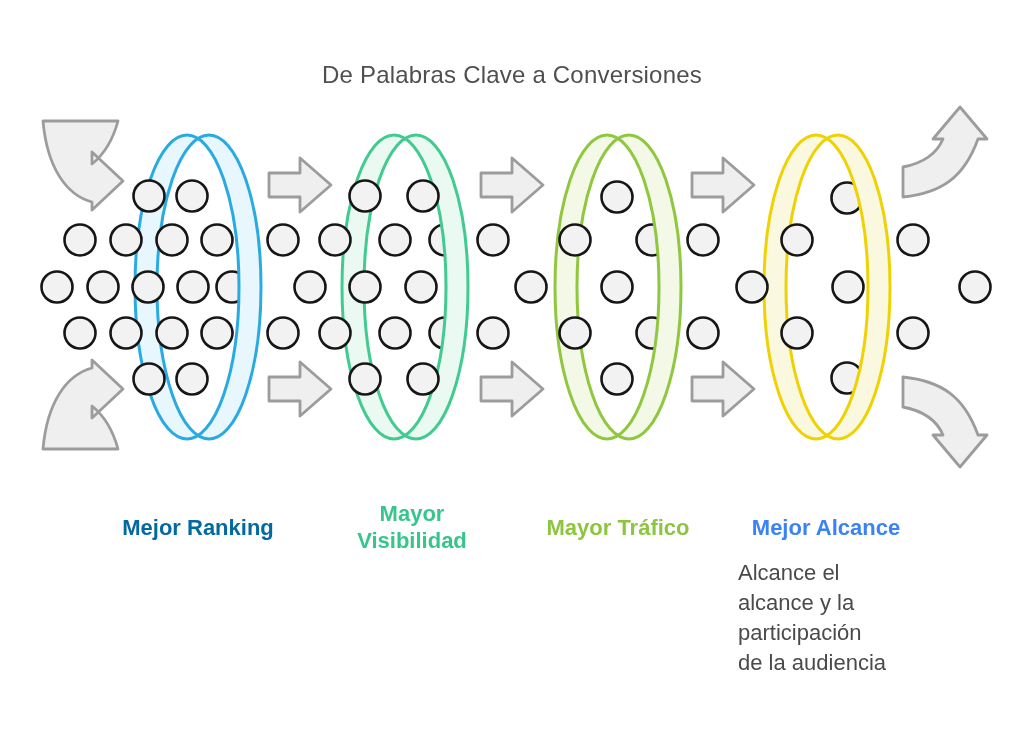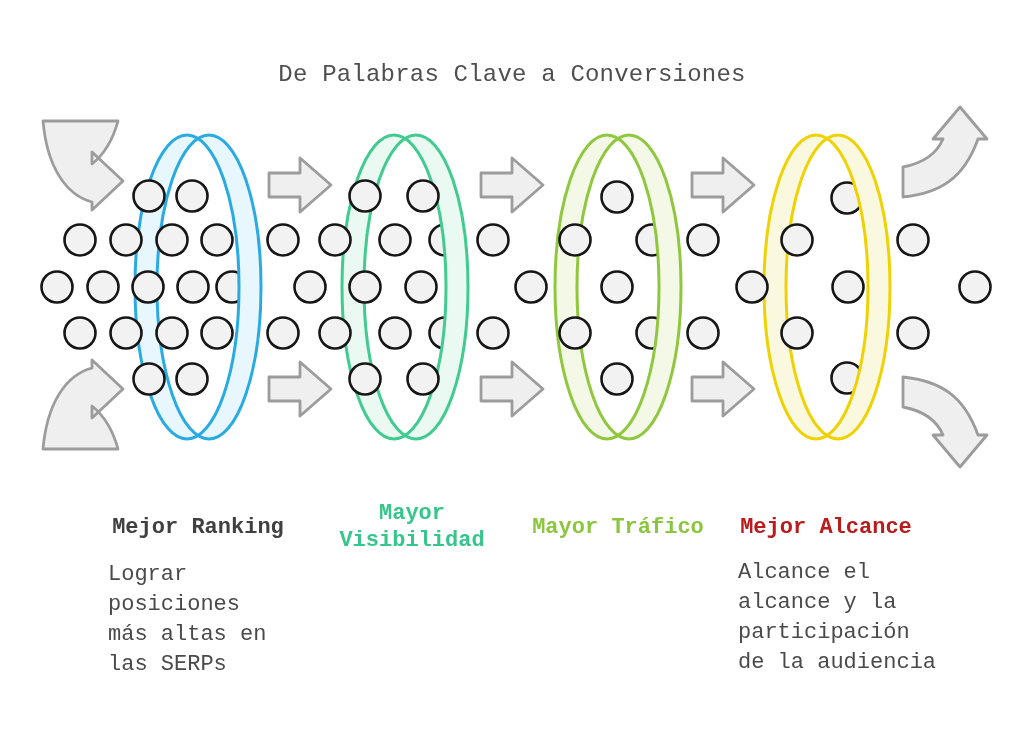--- a/index.html
+++ b/index.html
@@ -2,21 +2,21 @@
 <html style="--bg: #FFFFFF; --title-color: #4F4F4F; --body-color: #4A4A4A; --dot-fill: #F2F2F2; --dot-stroke: #161616; --arrow-fill: #EFEFEF; --arrow-stroke: #9C9C9C;"><head>
 <meta charset="utf-8">
 <style>
   :root{
     --bg:#FFFFFF; --title-color:#4F4F4F; --body-color:#4A4A4A;
     --arrow-fill:#EFEFEF; --arrow-stroke:#9C9C9C;
     --dot-fill:#F2F2F2; --dot-stroke:#161616;
   }
   html,body{margin:0;padding:0;}
   body{font-family:"Liberation Sans","DejaVu Sans",sans-serif;background:#fff;}
-  .canvas{position:relative;width:1024px;height:739px;background:var(--bg);overflow:hidden;font-family:Liberation Mono, monospace;}
+  .canvas{position:relative;width:1024px;height:739px;background:var(--bg);overflow:hidden;}
   .diagram-svg{position:absolute;left:0;top:0;width:1024px;height:739px;}
   .title{
     position:absolute;left:0;right:0;top:61px;text-align:center;
     font-size:24px;font-weight:500;color:var(--title-color);letter-spacing:.2px;
   }
   .stage-label{
     position:absolute;width:200px;text-align:center;font-weight:bold;
     font-size:22px;line-height:27px;white-space:pre-line;
   }
   #label-1{left:98px;top:514px;}
@@ -136,28 +136,24 @@
           <path d="M692,173 H723 V158 L754,185 L723,212 V197 H692 Z" class="arrow"></path>
           <path d="M269,377 H300 V362 L331,389 L300,416 V401 H269 Z" class="arrow"></path>
           <path d="M481,377 H512 V362 L543,389 L512,416 V401 H481 Z" class="arrow"></path>
           <path d="M692,377 H723 V362 L754,389 L723,416 V401 H692 Z" class="arrow"></path>
         </g>
     </g>
   </svg>
 
   <div class="title">De Palabras Clave a Conversiones</div>
 
-  <div class="stage-label" id="label-1" style="color: #404040;">Mejor Ranking</div>
+  <div class="stage-label" id="label-1" style="color: #0369a1;">Mejor Ranking</div>
   <div class="stage-label" id="label-2" style="color: rgb(54, 198, 140);">Mayor
 Visibilidad</div>
   <div class="stage-label" id="label-3" style="color: rgb(140, 198, 63);">Mayor Tráfico</div>
-  <div class="stage-label" id="label-4" style="color: #b91c1c;">Mejor Alcance</div>
+  <div class="stage-label" id="label-4" style="color: #3b82f6;">Mejor Alcance</div>
 
-  <div class="stage-desc" id="desc-1">Lograr
-posiciones
-más altas en
-las SERPs</div>
   <div class="stage-desc" id="desc-4">Alcance el
 alcance y la
 participación
 de la audiencia</div>
 
 </div>
 
 </body></html>

